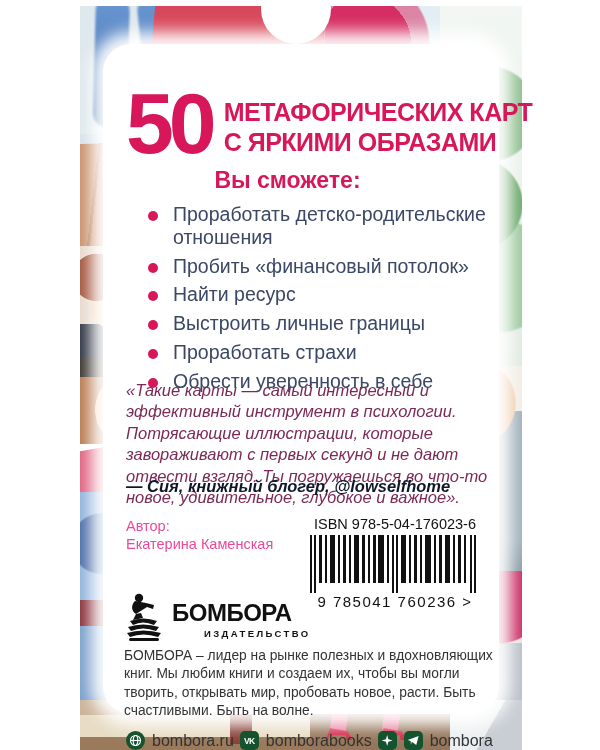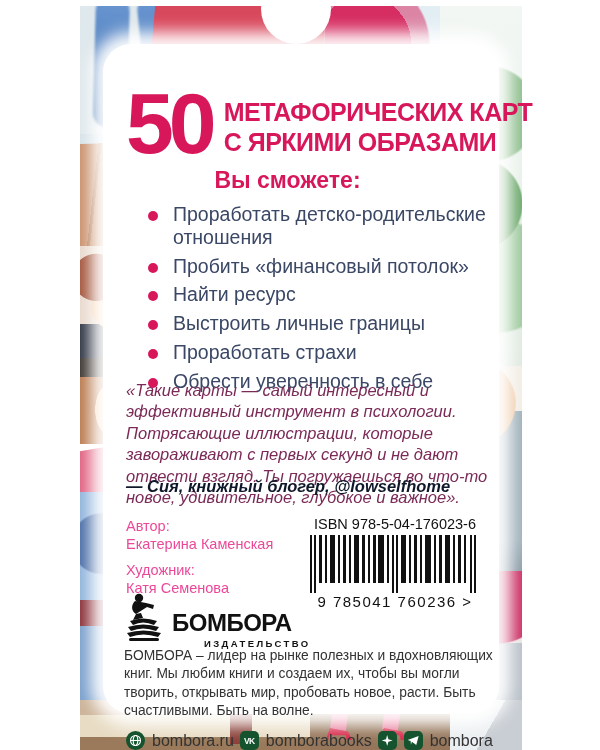--- a/index.html
+++ b/index.html
@@ -81,21 +81,21 @@
   .benefits li::before { content:""; position:absolute; left:2px; top:8px; width:10px; height:10px; border-radius:50%; background:var(--accent); }
   .quote { position:absolute; left:126px; top:380px; width:366px; color:#7b2a57; font-style:italic; font-size:16.5px; line-height:1.3; }
   .attr  { position:absolute; left:126px; top:477px; color:#0f172a; font-style:italic; font-weight:bold; font-size:16.5px; }
   .credits { position:absolute; left:126px; top:518px; color:#ec4899; font-size:14.5px; line-height:1.22; }
   .credits .grp { margin-bottom:9px; }
   .isbn-block { position:absolute; left:303px; top:516px; width:184px; text-align:center; color:#111; }
   .isbn-label { font-size:14.5px; }
   .barcode { display:block; margin:3px auto 0; }
   .isbn-digits { font-size:15px; letter-spacing:1.5px; margin-top:-2px; }
   .logo { position:absolute; left:123px; top:593px; display:flex; align-items:flex-start; }
-  .logo-text { margin-left:7px; margin-top:18px; color:#111; }
+  .logo-text { margin-left:7px; margin-top:8px; color:#111; }
   .logo-name { font-size:24px; font-weight:bold; letter-spacing:-.5px; line-height:1; }
   .logo-sub  { font-size:9.5px; font-weight:bold; letter-spacing:2.4px; margin-top:3px;padding-left:32px; }
   .pub-desc { position:absolute; left:124px; top:647px; width:380px; color:#333; font-size:13.8px; line-height:1.33; }
   .social { position:absolute; left:126px; top:694px; display:flex; align-items:center; gap:6px;margin-top:37px; }
   .slink { display:flex; align-items:center; gap:7px; color:#333; font-size:16px; }
   .sicon { width:19px; height:19px; border-radius:5px; background:#14532d; display:inline-flex; align-items:center; justify-content:center; flex:0 0 auto; }
   .sicon.round { border-radius:50%; }
   .sicon svg { display:block; }
   .vk-txt { color:#fff; font-size:8.5px; font-weight:bold; letter-spacing:-.5px; }
   .star { width:11px; height:11px; background:#fff;
@@ -165,24 +165,20 @@
       <li>Обрести уверенность в себе</li>
     </ul>
 
     <div class="quote">«Такие карты — самый интересный и эффективный инструмент в психологии. Потрясающие иллюстрации, которые завораживают с первых секунд и не дают отвести взгляд. Ты погружаешься во что-то новое, удивительное, глубокое и важное».</div>
     <div class="attr">— Сия, книжный блогер, @lowselfhome</div>
 
     <div class="credits">
       <div class="grp">
         <div>Автор:</div>
         <div>Екатерина Каменская</div>
-      </div>
-      <div class="grp">
-        <div>Художник:</div>
-        <div>Катя Семенова</div>
       </div>
     </div>
 
     <div class="isbn-block">
       <div class="isbn-label">ISBN 978-5-04-176023-6</div>
       <svg class="barcode" width="176" height="60" viewBox="0 0 176 60">
         <g fill="#111">
           <rect x="3" y="0" width="2" height="58"></rect>
             <rect x="7" y="0" width="2" height="58"></rect>
           <rect x="12" y="0" width="3" height="48"></rect>

